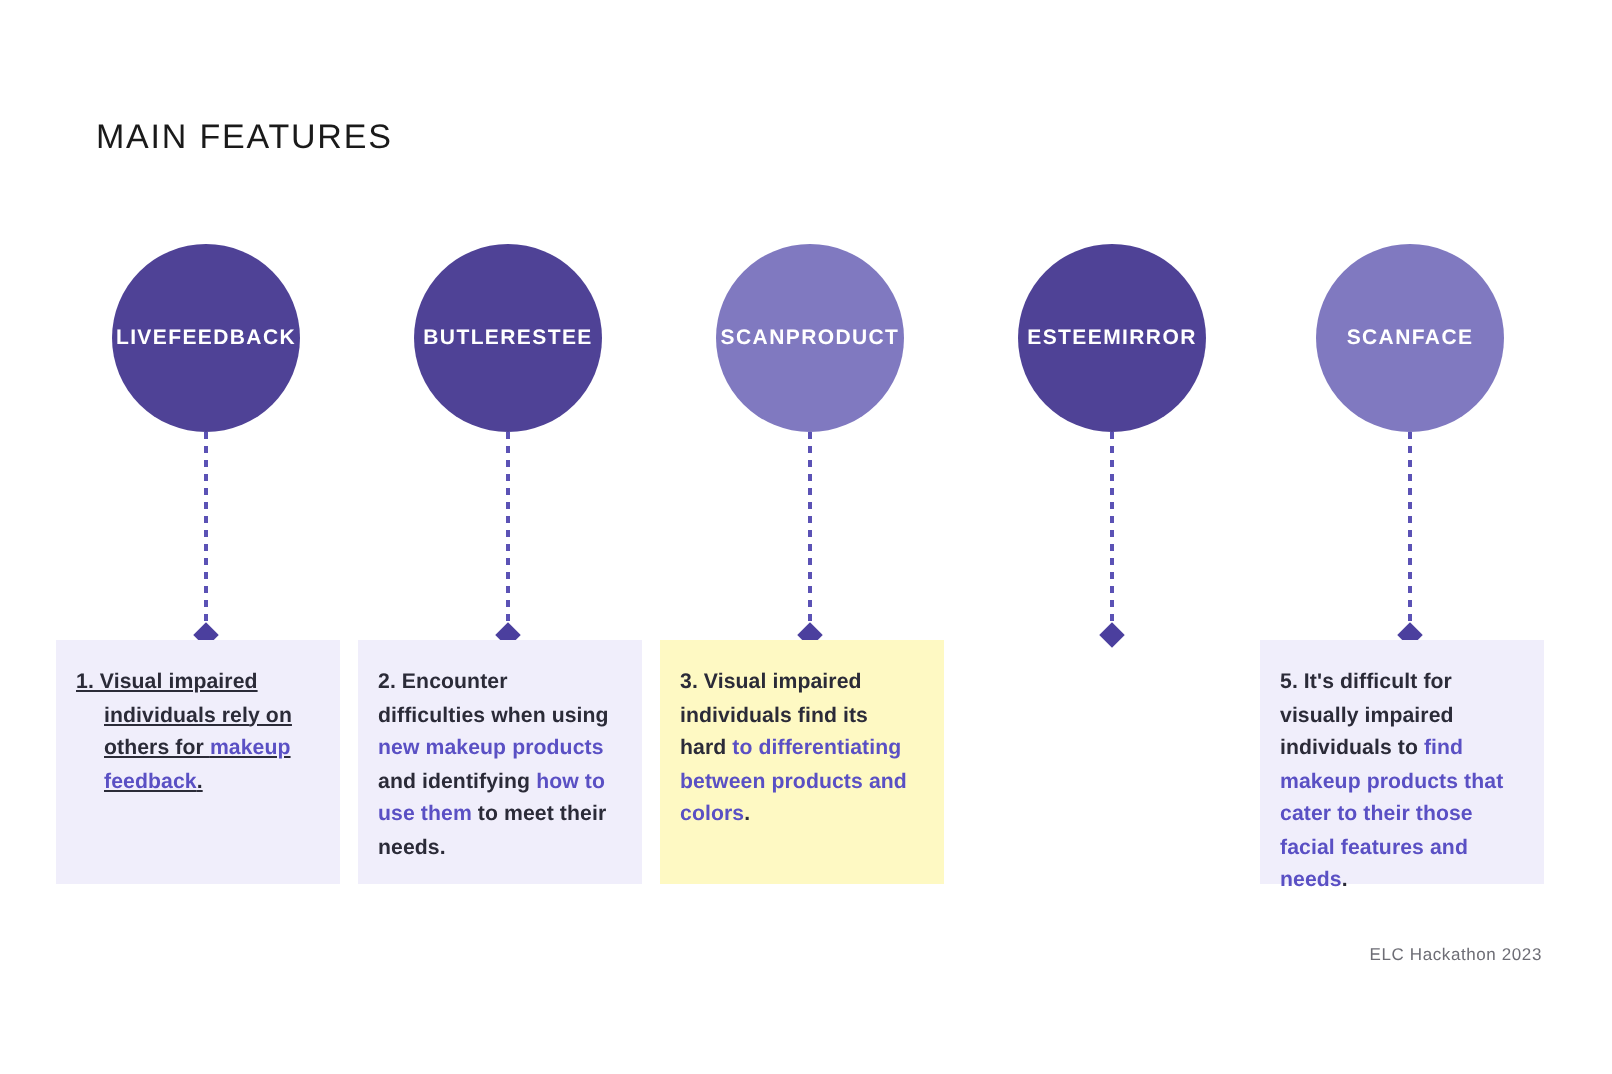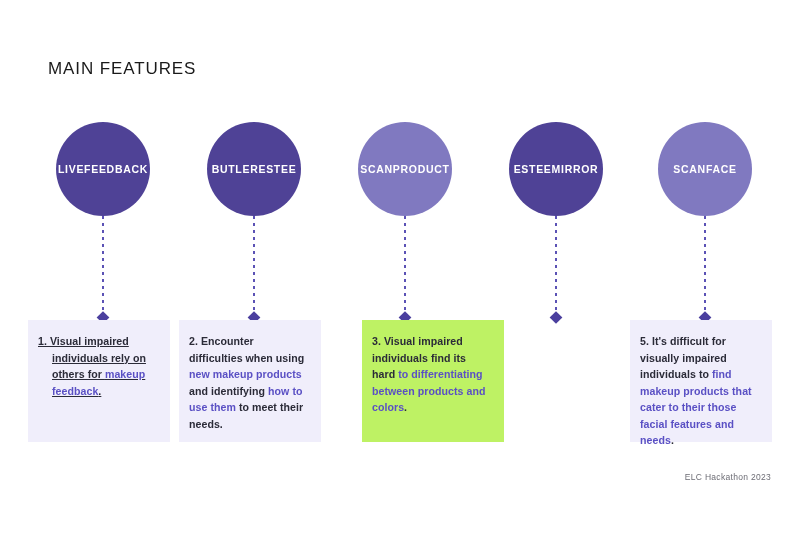--- a/index.html
+++ b/index.html
@@ -155,21 +155,21 @@
           <div class="card-text"><span>2. Encounter difficulties when using </span><span class="hl" style="color: rgb(90, 80, 196);">new makeup products</span><span> and identifying </span><span class="hl" style="color: rgb(90, 80, 196);">how to use them</span><span> to meet their needs.</span></div>
         </div>
       </div>
       <div class="column" style="left: 330px;">
         <div class="node-circle" style="background: rgb(128, 121, 192);">
           <div class="node-label-line">SCAN</div>
           <div class="node-label-line">PRODUCT</div>
         </div>
         <div class="connector"></div>
         <div class="diamond" style="background: rgb(75, 63, 158);"></div>
-        <div class="card" style="background: #bef264; margin-left: 32px;">
+        <div class="card" style="background: #fef9c3;">
           <div class="card-text"><span>3. Visual impaired individuals find its hard </span><span class="hl" style="color: rgb(90, 80, 196);">to differentiating between products and colors</span><span>.</span></div>
         </div>
       </div>
       <div class="column" style="left: 481px;">
         <div class="node-circle" style="background: rgb(79, 66, 150);">
           <div class="node-label-line">ESTEE</div>
           <div class="node-label-line">MIRROR</div>
         </div>
         <div class="connector"></div>
         <div class="diamond" style="background: rgb(75, 63, 158);"></div>

